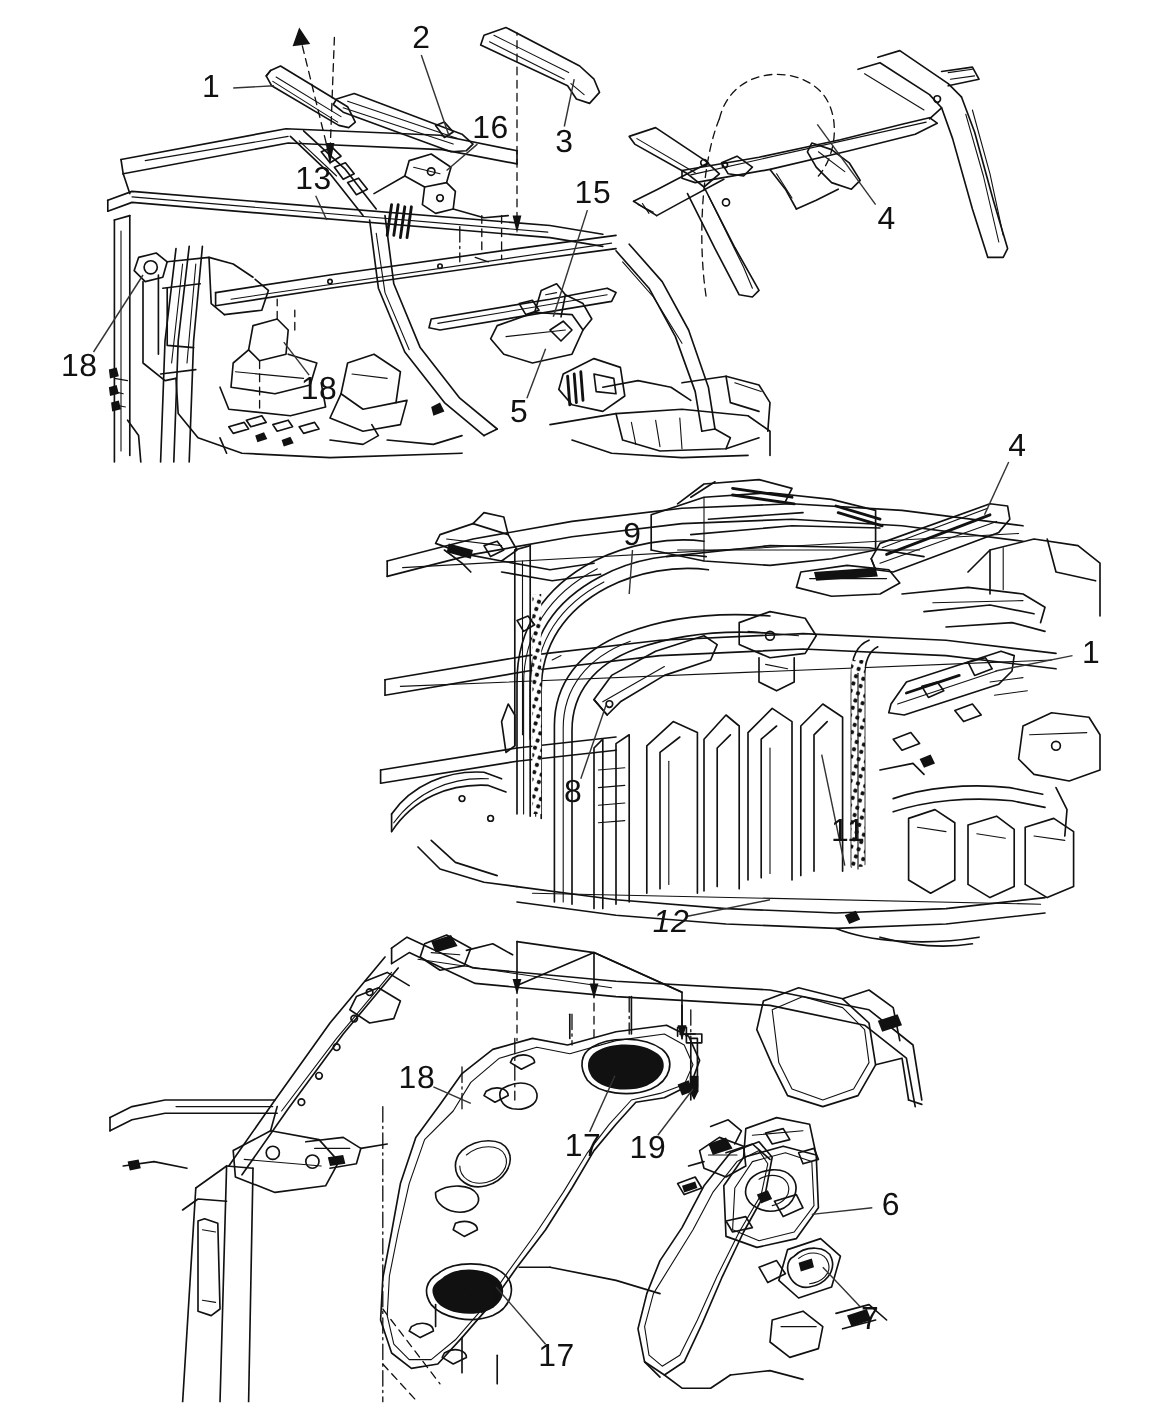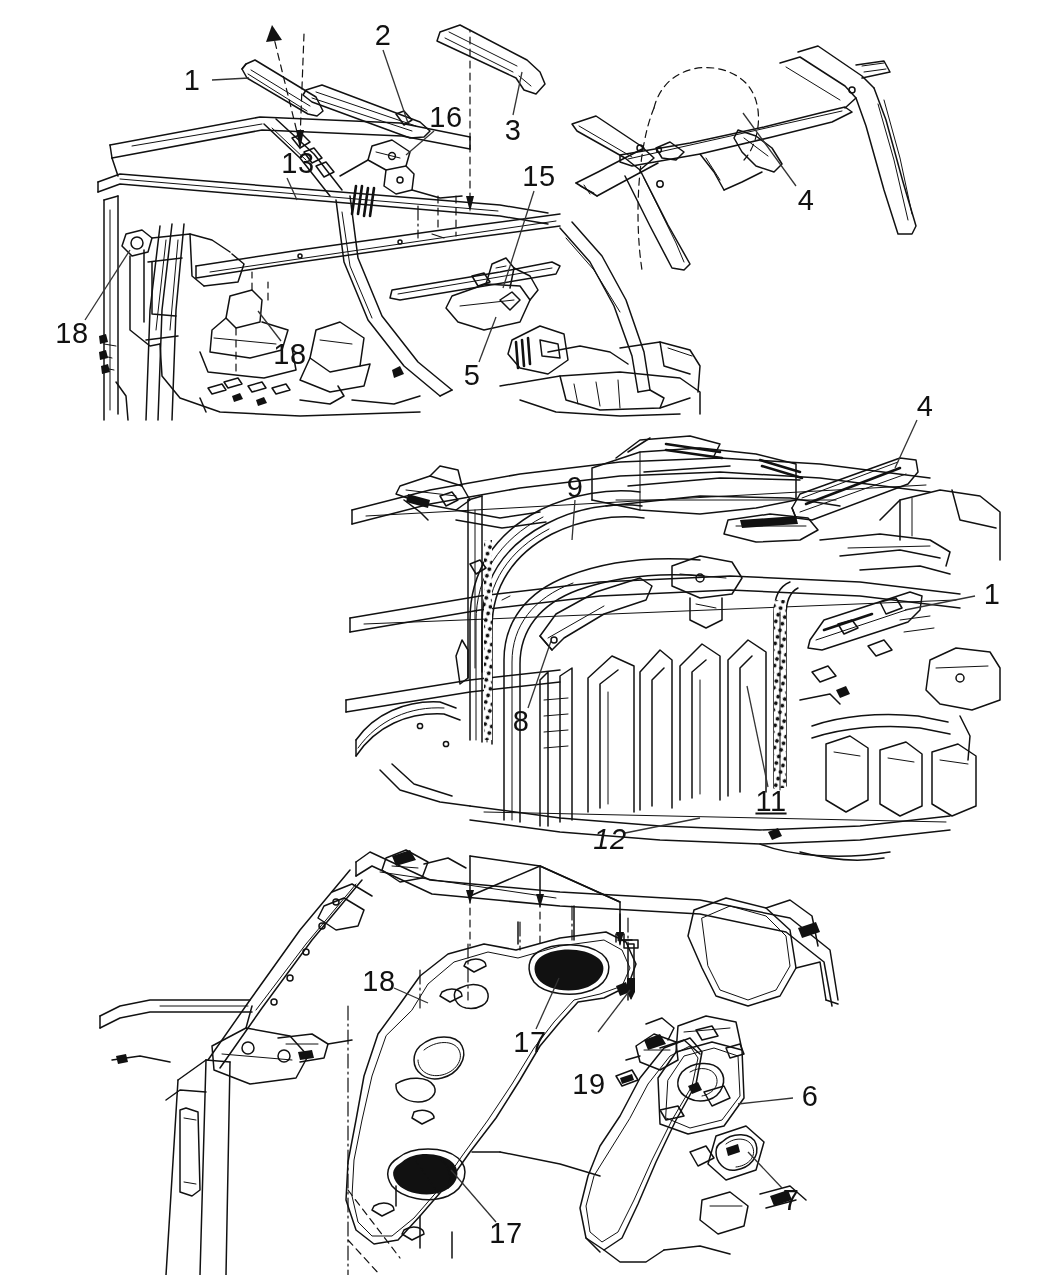--- a/index.html
+++ b/index.html
@@ -634,32 +634,32 @@
         <line x1="496" y1="1222" x2="451" y2="1170" class="leader"></line>
       </g>
   </svg>
 
   <div id="callout-layer">
       <div class="callout" style="left: 192px; top: 80px;">1</div>
       <div class="callout" style="left: 383px; top: 35px;">2</div>
       <div class="callout" style="left: 513px; top: 130px;">3</div>
       <div class="callout" style="left: 806px; top: 200px;">4</div>
       <div class="callout" style="left: 446px; top: 117px;">16</div>
-      <div class="callout" style="left: 298px; top: 163px; text-align: right;">13</div>
+      <div class="callout" style="left: 285px; top: 163px; text-align: right;">13</div>
       <div class="callout" style="left: 539px; top: 176px;">15</div>
       <div class="callout" style="left: 72px; top: 333px;">18</div>
       <div class="callout" style="left: 290px; top: 354px;">18</div>
       <div class="callout" style="left: 472px; top: 375px;">5</div>
       <div class="callout" style="left: 925px; top: 406px;">4</div>
       <div class="callout" style="left: 575px; top: 487px;">9</div>
       <div class="callout" style="left: 992px; top: 594px;">1</div>
       <div class="callout" style="left: 521px; top: 721px;">8</div>
-      <div class="callout" style="left: 771px; top: 801px; text-decoration: underline;">11</div>
+      <div class="callout" style="left: 771px; top: 756px;">11</div>
       <div class="callout" style="left: 610px; top: 839px; font-style: italic;">12</div>
       <div class="callout" style="left: 379px; top: 981px;">18</div>
       <div class="callout" style="left: 530px; top: 1042px;">17</div>
-      <div class="callout" style="left: 589px; top: 1044px; margin-top: 40px;">19</div>
+      <div class="callout" style="left: 589px; top: 1044px;">19</div>
       <div class="callout" style="left: 810px; top: 1096px;">6</div>
       <div class="callout" style="left: 791px; top: 1200px;">7</div>
       <div class="callout" style="left: 506px; top: 1233px;">17</div>
     </div>
 
 </div>
 
 </body></html>

